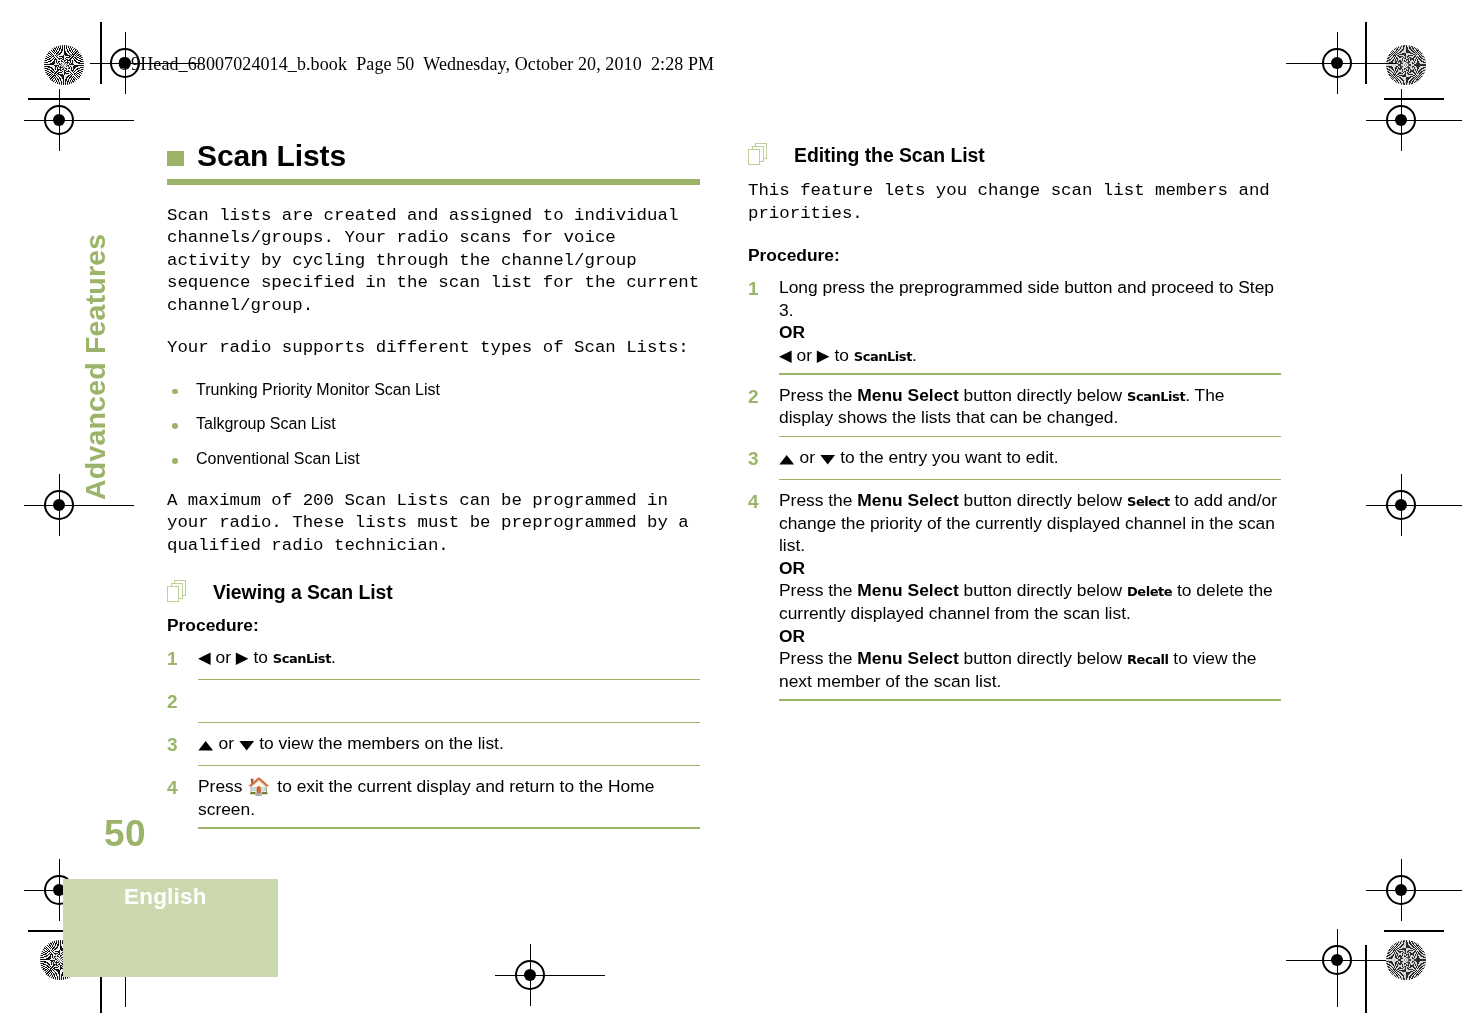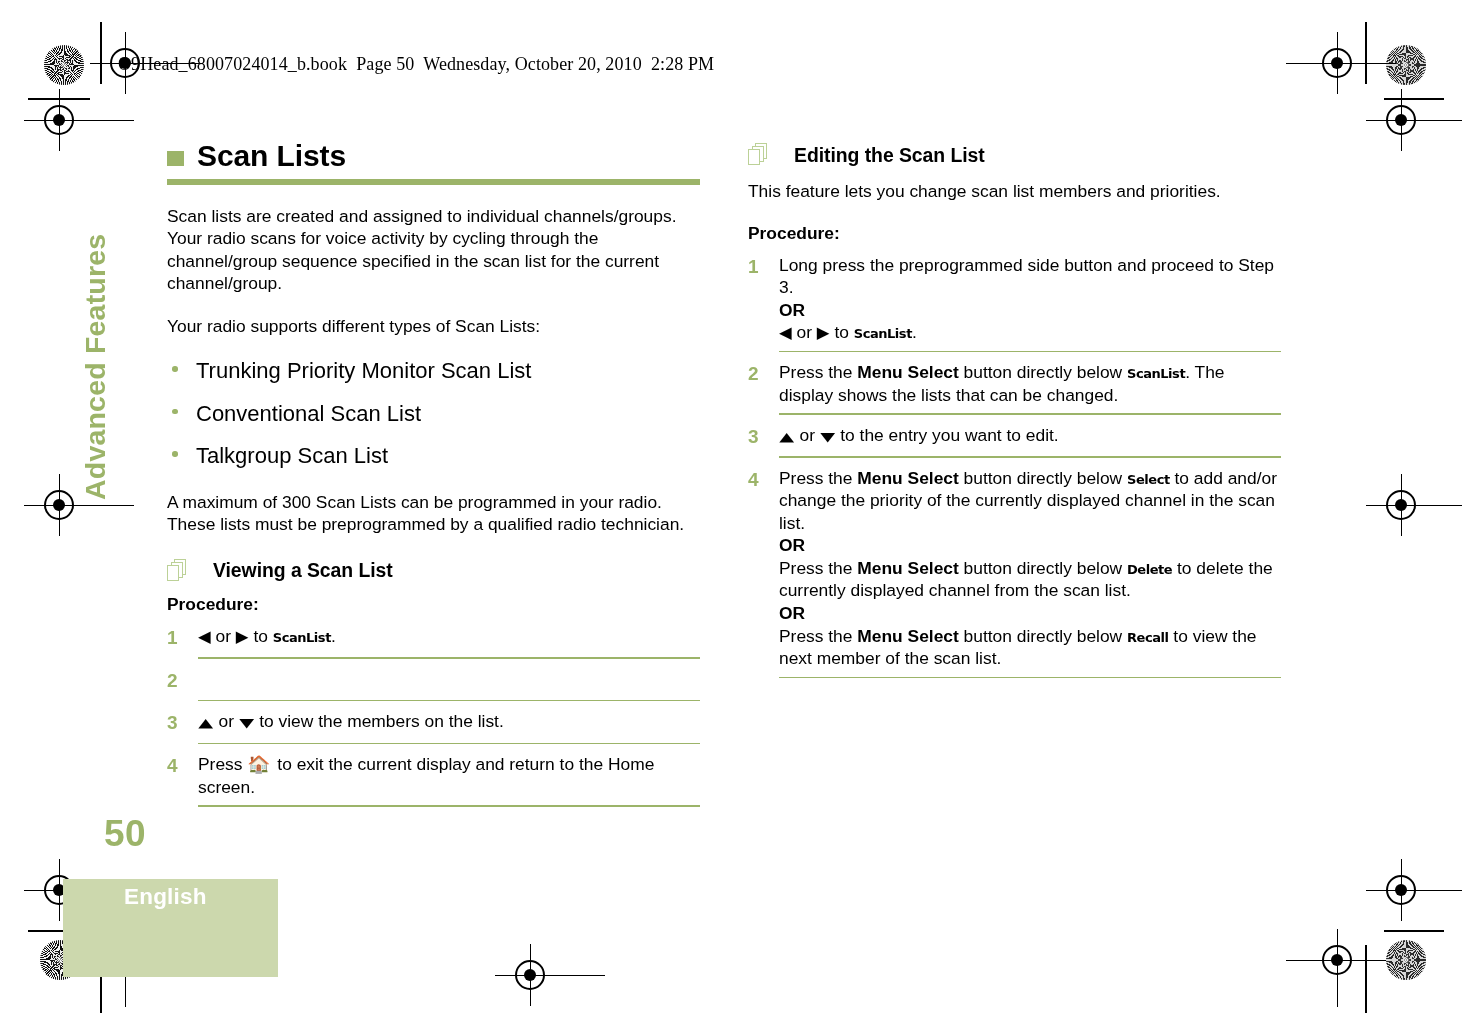--- a/index.html
+++ b/index.html
@@ -162,37 +162,38 @@
     width: 100%;
   }
 
   
   p.body {
     margin: 0;
     padding: 0;
     font-size: 17.4px;
     line-height: 1.295;
     color: #000;
+    font-family: Liberation Mono, monospace;
   }
   .gap-20 { height: 20px; }
   .gap-14 { height: 14px; }
   .gap-12 { height: 12px; }
   .gap-10 { height: 10px; }
   .gap-6  { height: 6px; }
 
   
   ul.bullets {
     margin: 0;
     padding: 0;
     list-style: none;
   }
   ul.bullets li {
     position: relative;
     padding-left: 29px;
-    font-size: 22px;
+    font-size: 16px;
     line-height: 1.295;
     margin-bottom: 14px;
     color: #000;
   }
   ul.bullets li::before {
     content: "";
     position: absolute;
     left: 5px;
     top: 9px;
     width: 5.5px;
@@ -382,26 +383,26 @@
 
     <div class="gap-20"></div>
     <p class="body">Scan lists are created and assigned to individual channels/groups. Your radio scans for voice activity by cycling through the channel/group sequence specified in the scan list for the current channel/group.</p>
 
     <div class="gap-20"></div>
     <p class="body">Your radio supports different types of Scan Lists:</p>
 
     <div class="gap-20"></div>
     <ul class="bullets">
       <li>Trunking Priority Monitor Scan List</li>
+      <li>Talkgroup Scan List</li>
       <li>Conventional Scan List</li>
-      <li>Talkgroup Scan List</li>
     </ul>
 
     <div class="gap-6"></div>
-    <p class="body">A maximum of 300 Scan Lists can be programmed in your radio. These lists must be preprogrammed by a qualified radio technician.</p>
+    <p class="body">A maximum of 200 Scan Lists can be programmed in your radio. These lists must be preprogrammed by a qualified radio technician.</p>
 
     <div class="gap-20"></div>
     <div class="h2-row">
       <div class="pages-icon">
           <i></i>
           <i></i>
           <i></i>
         </div>
       <div class="h2-text">Viewing a Scan List</div>
     </div>

